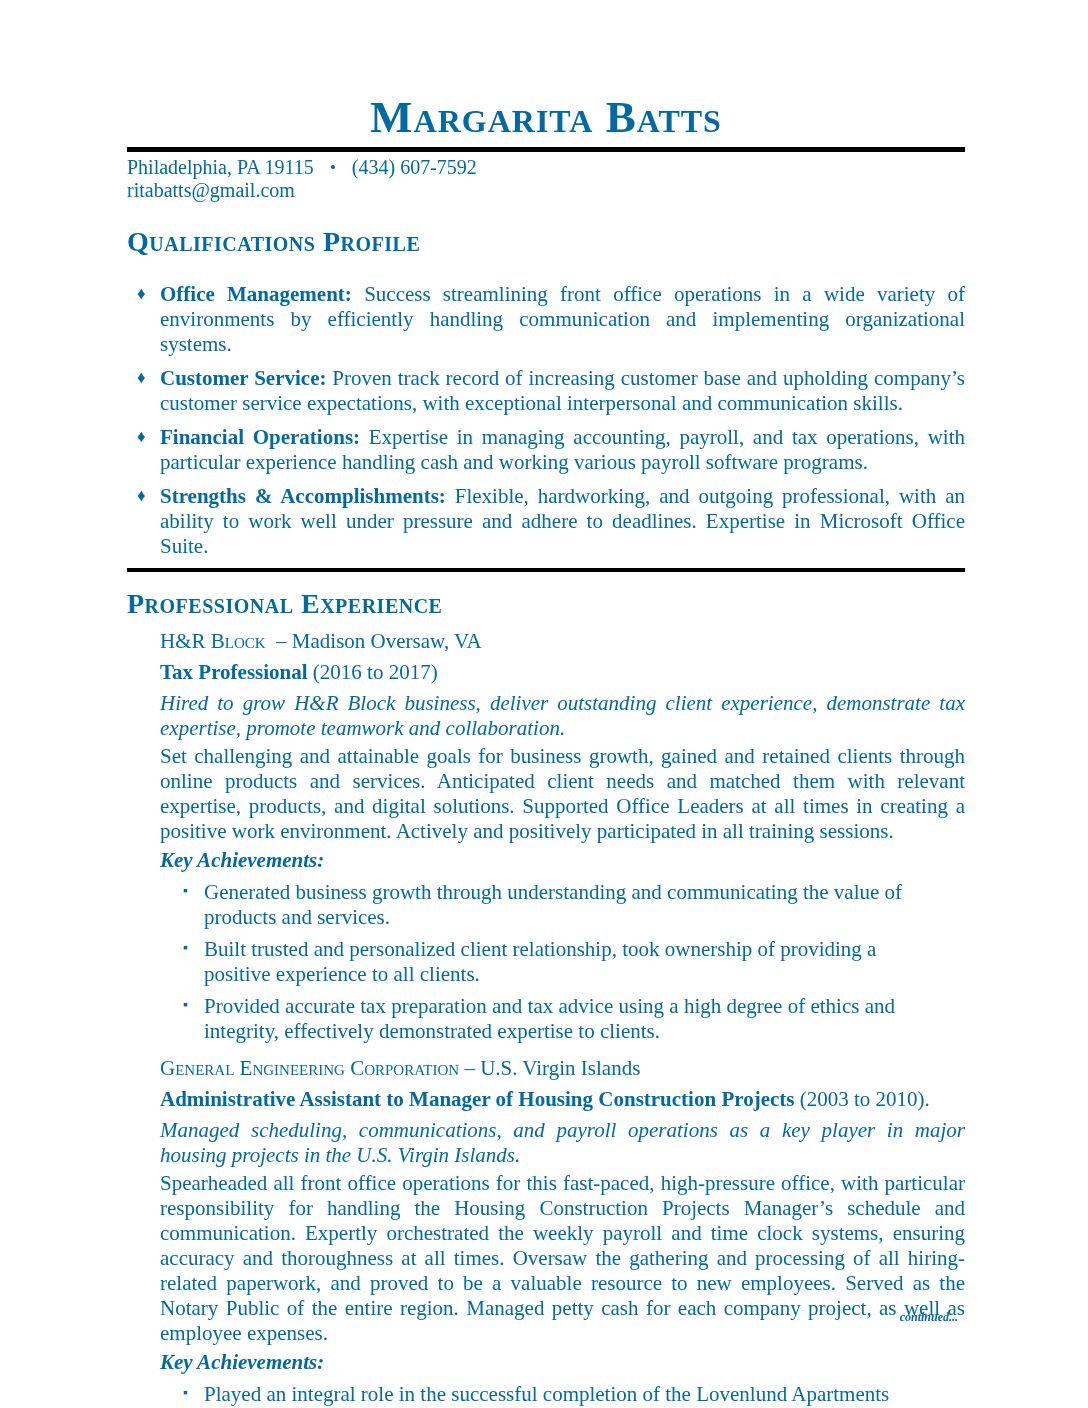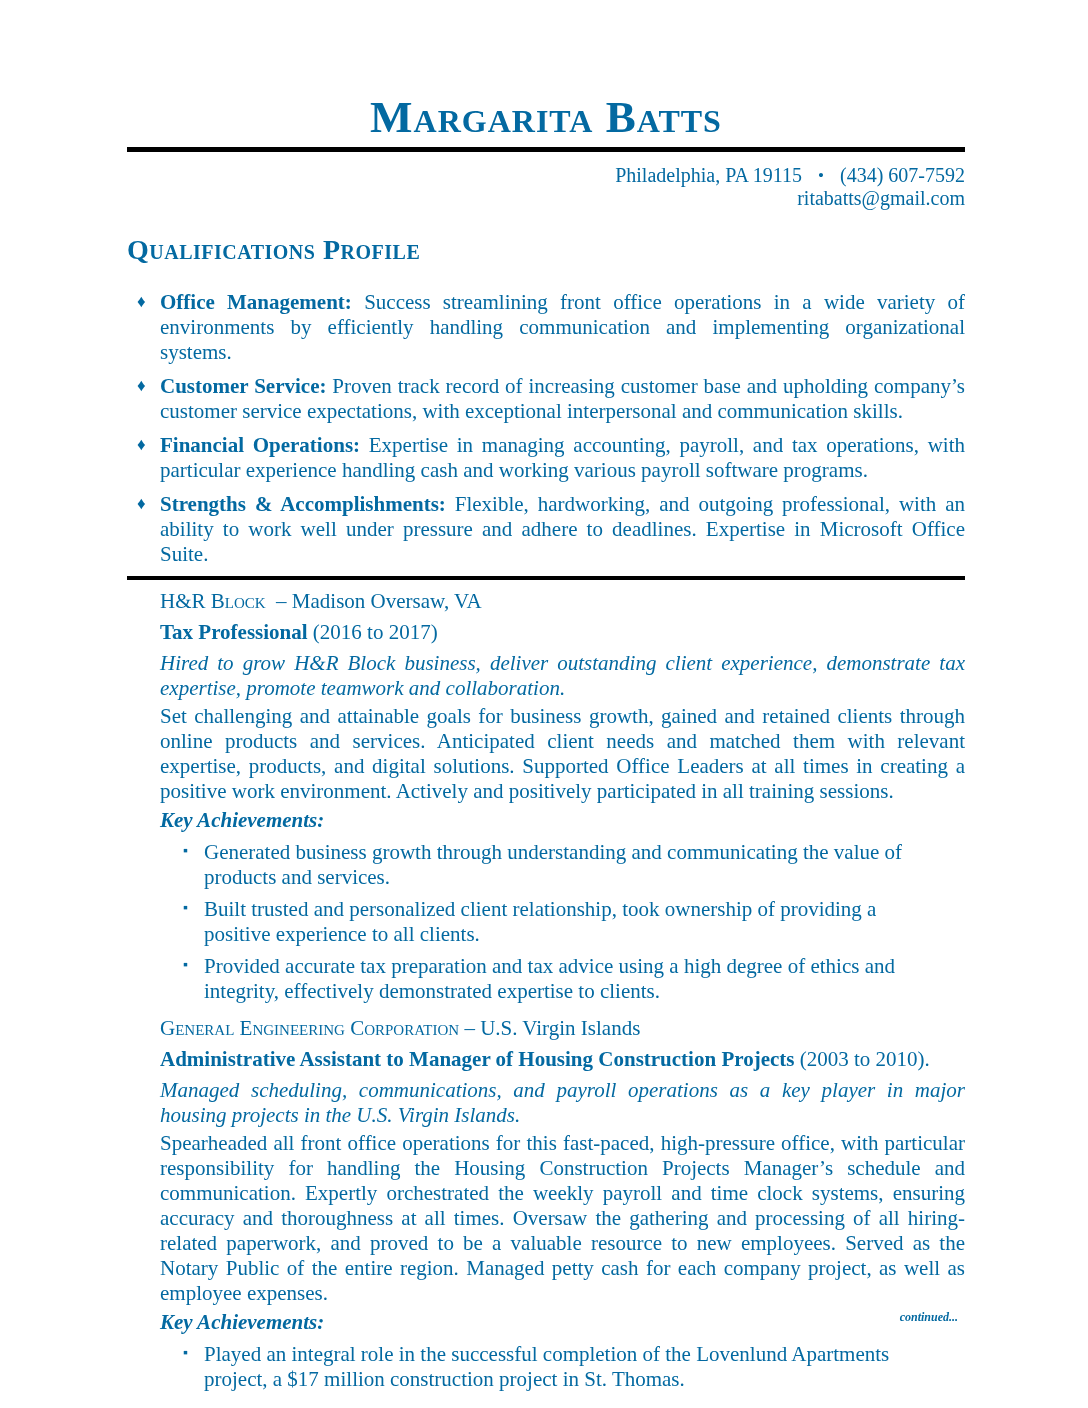--- a/index.html
+++ b/index.html
@@ -26,21 +26,21 @@
     font-size: 45px;
     line-height: 46px;
     letter-spacing: 1px;
   }
   .double-rule {
     margin-top: 7px;
     height: 5px;
     border-top: 3px solid #000;
     border-bottom: 2px solid #000;
   }
-  .contact-block { text-align: right; margin-top: 12px; font-size: 20px; line-height: 23px; }
+  .contact-block { text-align: left; margin-top: 4px; font-size: 20px; line-height: 23px; }
   .contact-sep { display: inline-block; margin: 0 16px; font-size: 17px; vertical-align: 1px; }
 
   
   .section-heading {
     font-weight: bold;
     font-variant: small-caps;
     font-size: 28px;
     line-height: 32px;
     letter-spacing: 0.5px;
   }
@@ -118,20 +118,21 @@
     <span>Expertise in managing accounting, payroll, and tax operations, with particular experience handling cash and working various payroll software programs.</span>
   </div>
   <div class="q-item">
     <span class="q-marker">♦</span>
     <span class="q-label">Strengths &amp; Accomplishments:</span>
     <span>Flexible, hardworking, and outgoing professional, with an ability to work well under pressure and adhere to deadlines. Expertise in Microsoft Office Suite.</span>
   </div>
 
   <hr class="section-rule">
 
+  <div class="section-heading pe-heading">Professional Experience</div>
 
   <div class="job">
     <div class="company-line">
       <span class="smallcaps">H&amp;R Block</span>&nbsp;
       <span>–</span>
       <span>Madison Oversaw, VA</span>
     </div>
     <div class="title-line">
       <span class="job-title">Tax Professional</span>
       <span>(2016 to 2017)</span>

